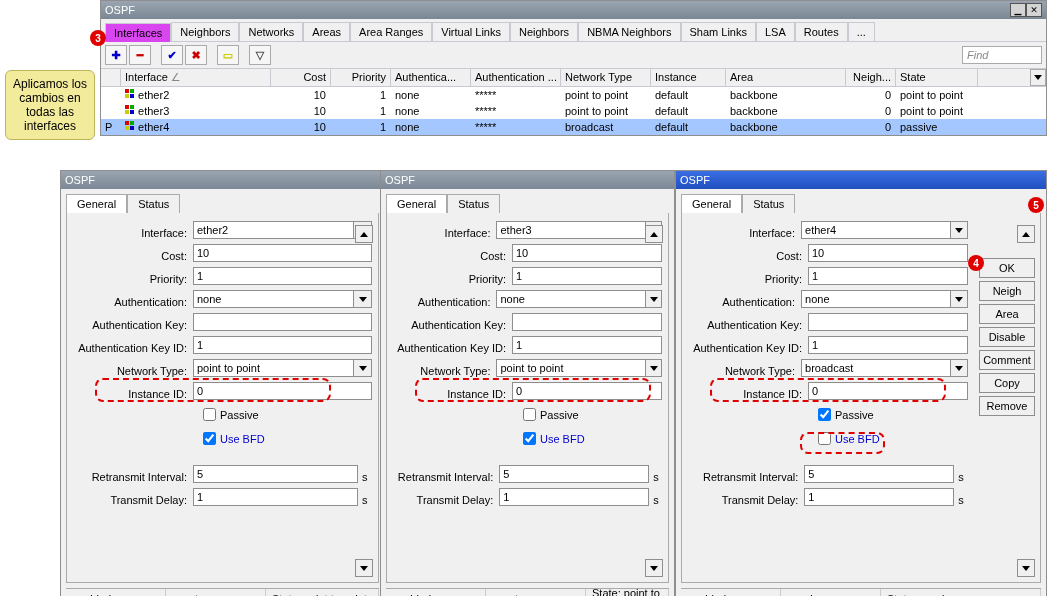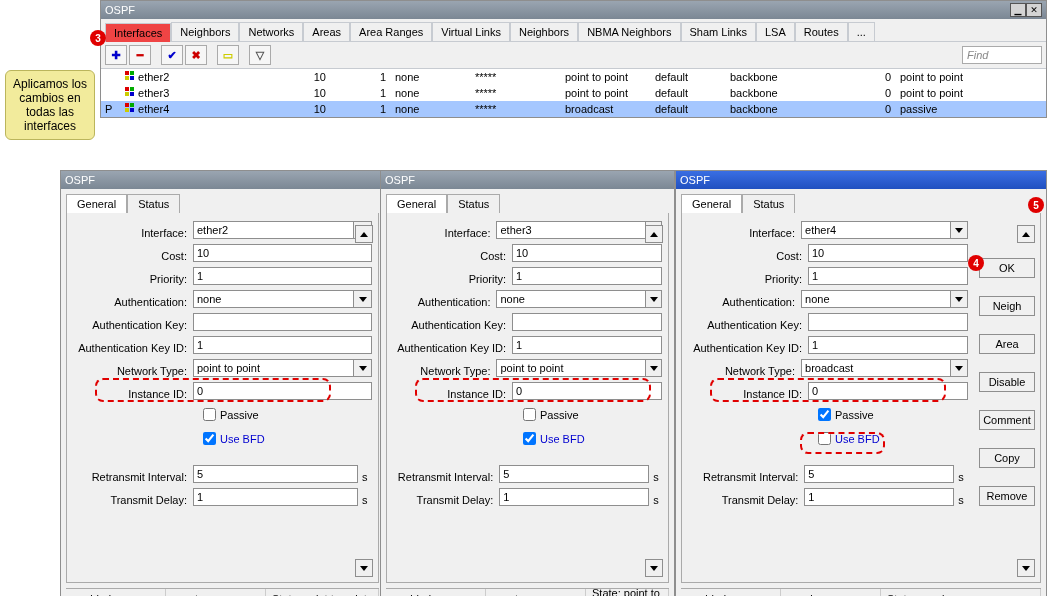--- a/index.html
+++ b/index.html
@@ -7,21 +7,21 @@
 
 .callout { position: absolute; left: 5px; top: 70px; width: 90px; background: #f2eb9c; border: 1px solid #bbb55c; border-radius: 6px; padding: 6px; text-align: center; font-size: 12px; z-index: 50; }
 
 .main-window { position: absolute; left: 100px; top: 0; width: 947px; border: 1px solid #8e8e8e; background: #f0f0f0; }
 .titlebar { background: linear-gradient(#9aa5b1,#7b8794); height: 18px; color: #fff; padding: 0 4px; display: flex; align-items: center; justify-content: space-between; }
 .titlebar .t-right { display: flex; gap: 0; }
 .t-btn { width: 16px; height: 14px; background: #d4d4d4; border: 1px solid #555; display: flex; align-items: center; justify-content: center; font-size: 9px; color: #000; }
 
 .tabs { background: #f0f0f0; border-bottom: 1px solid #c7cbd1; padding: 3px 4px 0 4px; display: flex; gap: 0; }
 .tab { padding: 3px 8px; border: 1px solid #c7cbd1; border-bottom: none; background: #f0f0f0; cursor: pointer; }
-.tab.active { background: #ef4444; position: relative; top: 1px; }
+.tab.active { background: #d946ef; position: relative; top: 1px; }
 
 .toolbar { background: #f0f0f0; padding: 3px 4px; display: flex; align-items: center; gap: 2px; border-bottom: 1px solid #c7cbd1; }
 .tbtn { width: 22px; height: 20px; border: 1px solid #aaa; background: #f6f6f6; display: flex; align-items: center; justify-content: center; font-weight: bold; cursor: pointer; }
 .find { margin-left: auto; width: 80px; height: 18px; border: 1px solid #aaa; padding: 0 4px; color: #888; font-style: italic; background: #fff; }
 
 .grid { background: #fff; }
 .grid-header { display: flex; background: #f0f0f0; border-bottom: 1px solid #c7cbd1; }
 .gh { border-right: 1px solid #c7cbd1; padding: 2px 4px; overflow: hidden; white-space: nowrap; }
 .grid-row { display: flex; height: 16px; align-items: center; }
 .grid-row.selected { background: #a5c7ff; }
@@ -49,21 +49,21 @@
 .field .dd::after { content:''; border-left:4px solid transparent; border-right:4px solid transparent; border-top:5px solid #000; }
 .field .unit { width: 14px; padding-left: 4px; }
 .chk { display: flex; align-items: center; margin-bottom: 5px; padding-left: 126px; }
 .chk input { margin-right: 4px; }
 .bfd { color: #0000d0; }
 
 .status-bar { display: flex; border-top: 1px solid #aaa; background: #f0f0f0; height: 20px; align-items: center; margin: 0 5px 5px 5px; }
 .status-bar div { border-right: 1px solid #ccc; padding: 0 6px; height: 100%; display: flex; align-items: center; }
 .dim { color: #888; }
 
-.side-btns { position: absolute; right: 2px; top: 45px; display: flex; flex-direction: column; gap: 18px; padding: 0 3px; }
+.side-btns { position: absolute; right: 2px; top: 45px; display: flex; flex-direction: column; gap: 3px; padding: 0 3px; }
 .sbtn { width: 56px; height: 20px; border: 1px solid #8e8e8e; background: #f0f0f0; text-align: center; line-height: 18px; cursor: pointer; overflow:hidden; }
 .arrow-col { position:absolute; right:5px; top:12px; display:flex; flex-direction:column; gap:6px; }
 .arrow-btn { width:18px; height:18px; border:1px solid #8e8e8e; background:#f0f0f0; display:flex; align-items:center; justify-content:center; cursor:pointer;}
 .arrow-btn.up::after{content:'';border-left:4px solid transparent;border-right:4px solid transparent;border-bottom:5px solid #000;}
 .arrow-btn.down::after{content:'';border-left:4px solid transparent;border-right:4px solid transparent;border-top:5px solid #000;}
 
 .dashed-highlight { position: absolute; border: 2px dashed #e00000; border-radius: 8px; pointer-events: none; z-index: 40; }
 
 .anno { position: absolute; width: 16px; height: 16px; border-radius: 50%; background: #e00000; color: #fff; display: flex; align-items: center; justify-content: center; font-weight: bold; font-size: 10px; z-index: 60; }
 
@@ -112,20 +112,34 @@
     <div style="width:6px"></div>
     <div class="tbtn" style="color:#00c">✔</div>
     <div class="tbtn" style="color:#c00">✖</div>
     <div style="width:6px"></div>
     <div class="tbtn" style="color:#cc0">▭</div>
     <div style="width:6px"></div>
     <div class="tbtn" style="color:#555">▽</div>
     <input class="find" readonly="" value="Find" style="">
   </div>
   <div class="grid">
+    <div class="grid-header">
+        <div class="gh col-flag"></div>
+        <div class="gh col-if">Interface<span style="color: rgb(136, 136, 136);"> ∠</span></div>
+        <div class="gh col-cost">Cost</div>
+        <div class="gh col-pri">Priority</div>
+        <div class="gh col-auth">Authentica...</div>
+        <div class="gh col-authk">Authentication ...</div>
+        <div class="gh col-nt">Network Type</div>
+        <div class="gh col-inst">Instance</div>
+        <div class="gh col-area">Area</div>
+        <div class="gh col-neigh">Neigh...</div>
+        <div class="gh col-state">State</div>
+        <div class="scroll-hdr" style="margin-left: auto;"></div>
+      </div>
     <div>
         <div class="grid-row">
           <div class="gc col-flag"></div>
           <div class="gc col-if"><span class="icon-sq"></span> ether2</div>
           <div class="gc col-cost">10</div>
           <div class="gc col-pri">1</div>
           <div class="gc col-auth">none</div>
           <div class="gc col-authk">*****</div>
           <div class="gc col-nt">point to point</div>
           <div class="gc col-inst">default</div>

